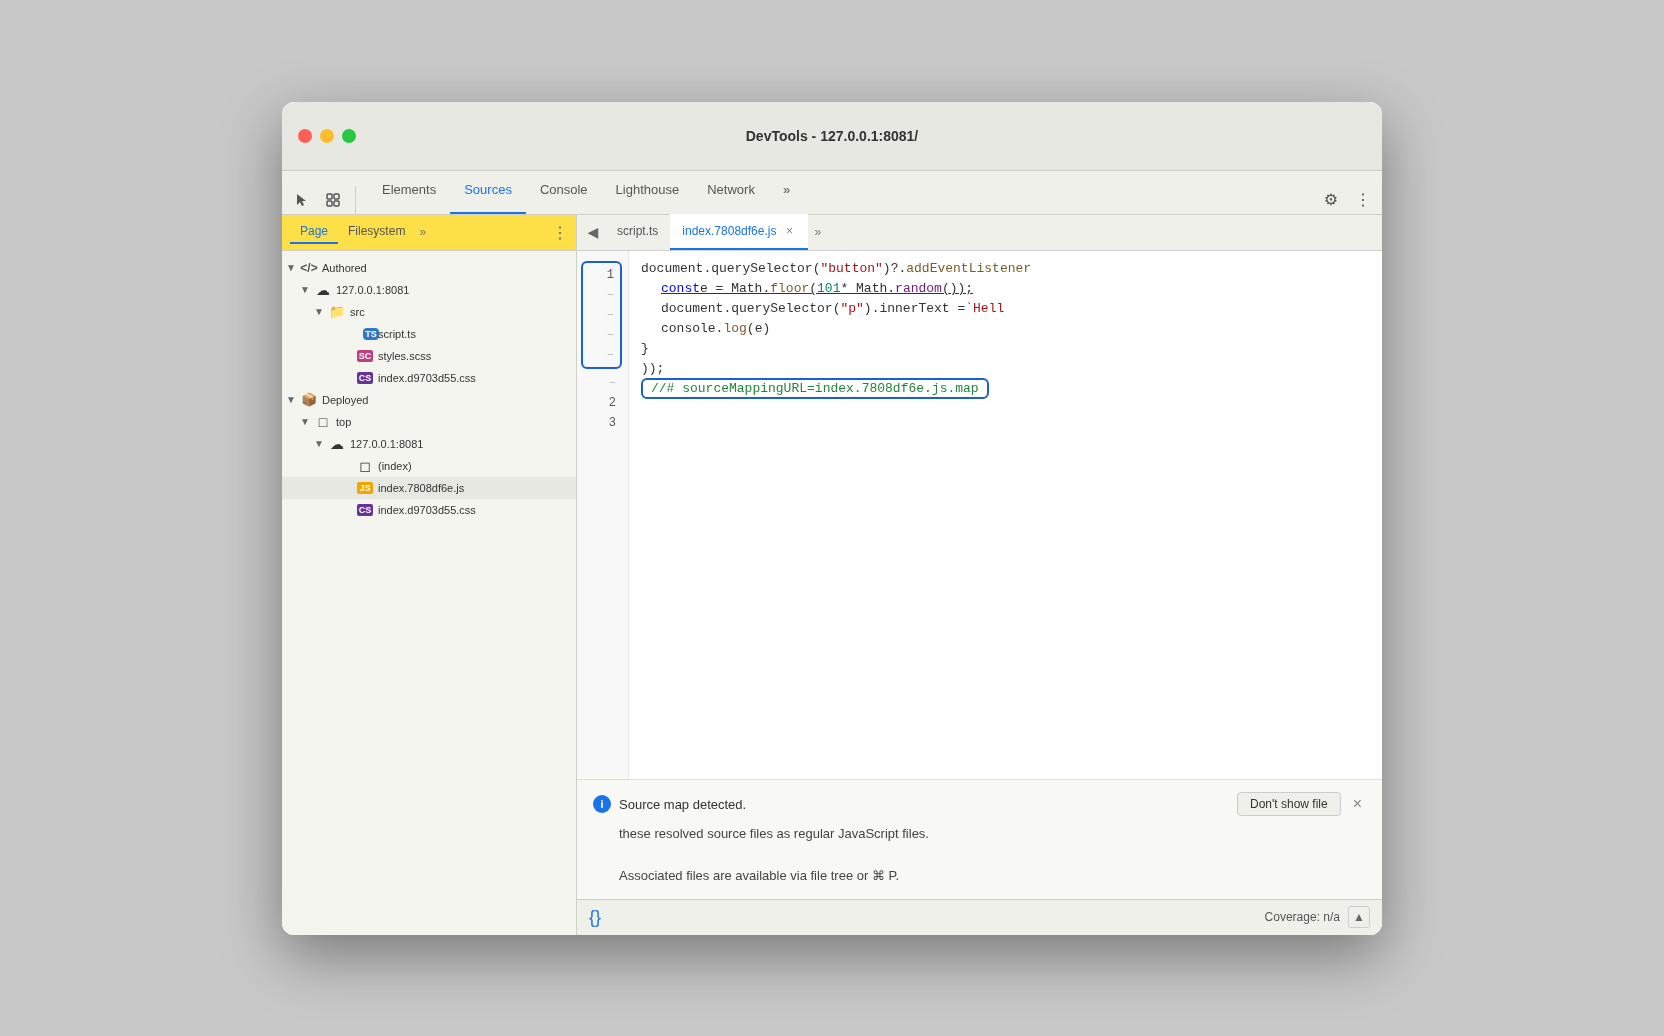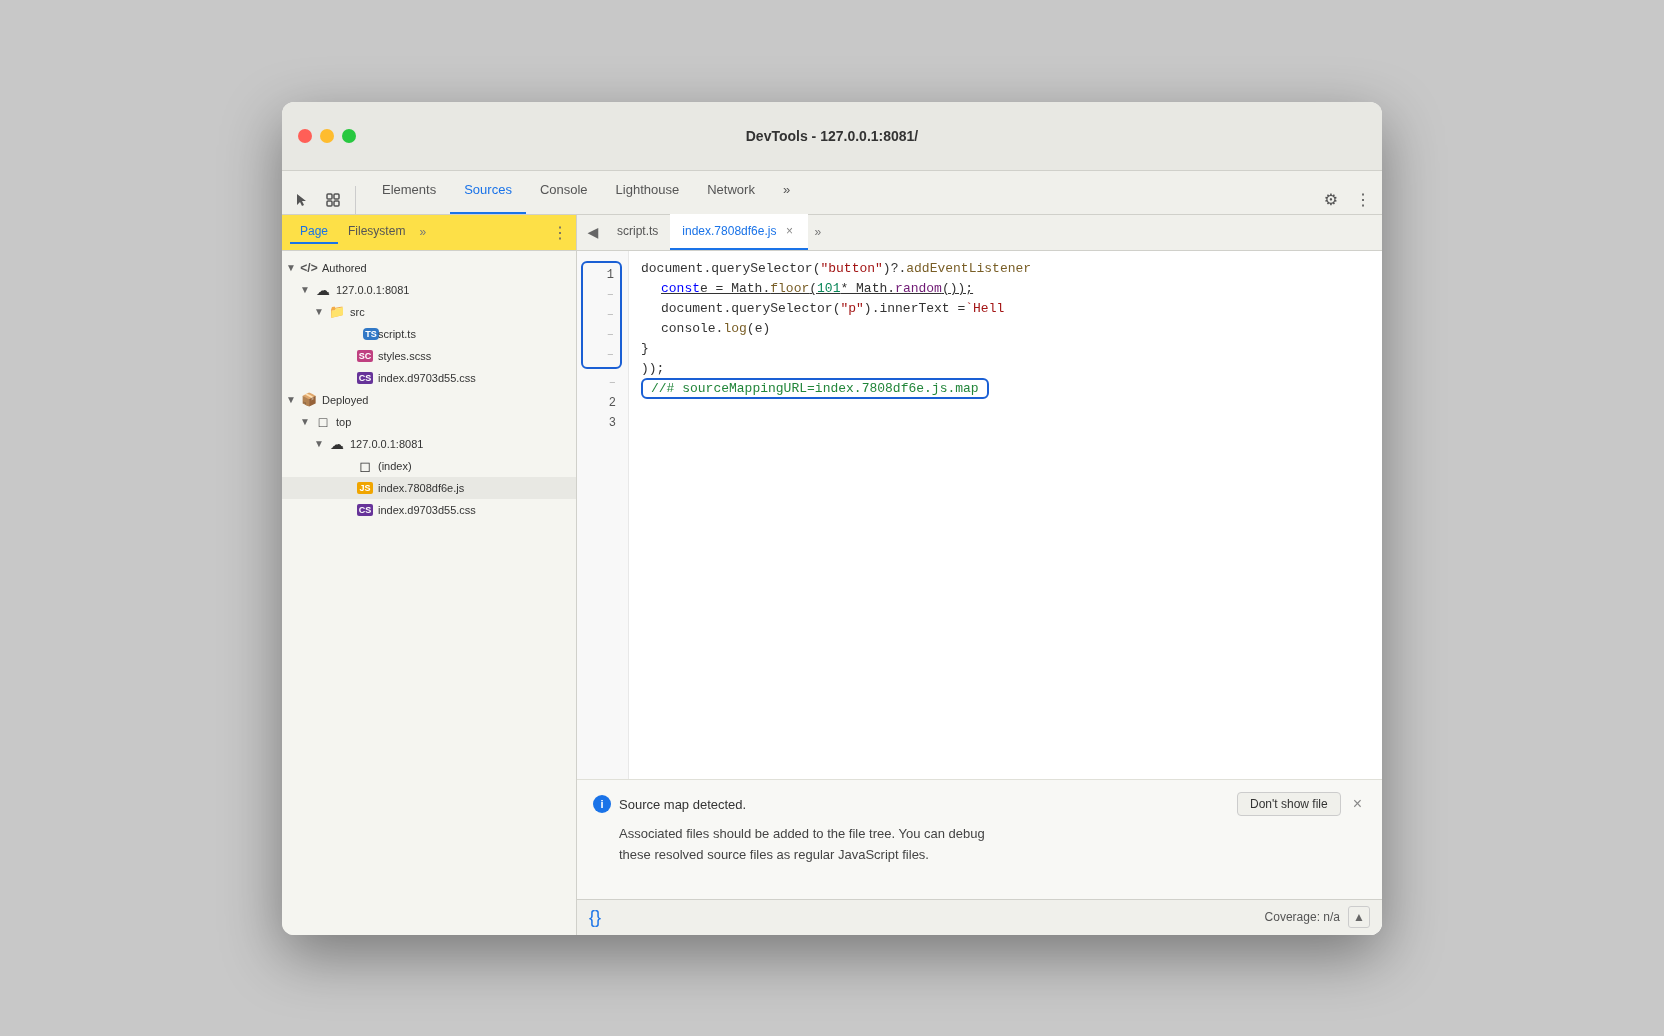--- a/index.html
+++ b/index.html
@@ -598,23 +598,23 @@
       <div class="notification-area">
         <div class="notification-row1">
           <div class="notif-icon">i</div>
           <span class="notif-text">Source map detected.</span>
           <button class="notif-btn">
             <span>Don't show file</span>
           </button>
           <span class="notif-close">×</span>
         </div>
         <div class="notif-body">
-          <div>Associated files should be added to the file tree. You can debug</div>
           <div>these resolved source files as regular JavaScript files.</div>
           <br>
+          <div>Associated files are available via file tree or ⌘ P.</div>
         </div>
       </div>
 
       <div class="bottom-bar">
         <span class="bottom-braces">{}</span>
         <span class="bottom-coverage">Coverage: n/a</span>
         <div class="bottom-scroll-icon">▲</div>
       </div>
     </div>
   </div>

